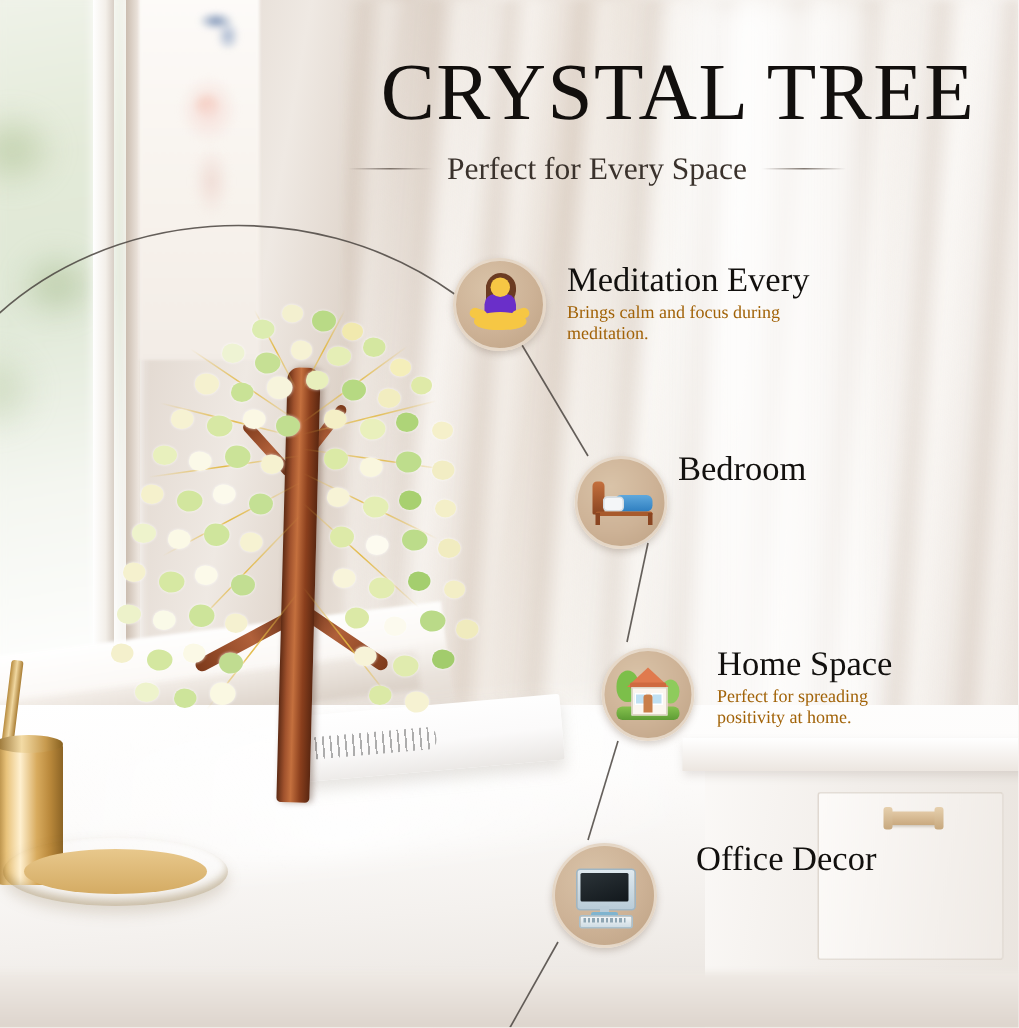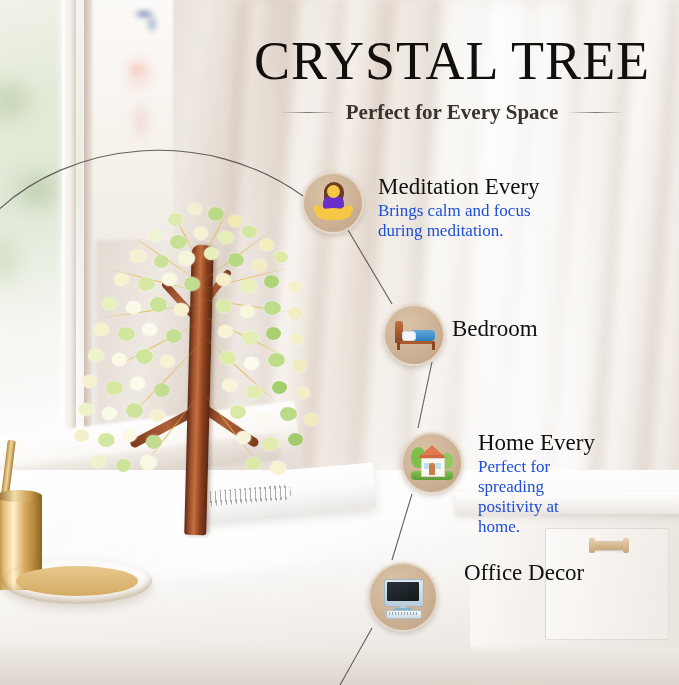--- a/index.html
+++ b/index.html
@@ -282,24 +282,22 @@
     line-height: 1;
     letter-spacing: 1px;
     color: #120f0d;
     margin: 0;
     font-weight: 400;
     white-space: nowrap;
   }
   .sub-row {
     display: flex;
     align-items: center;
-    justify-content: center;
     gap: 10px;
     margin-top: 12px;
-    font-weight: bold;
   }
   .sub-rule {
     height: 1px;
     width: 56px;
     background: linear-gradient(90deg, rgba(90,78,70,0), rgba(90,78,70,.75), rgba(90,78,70,0));
   }
   .subtitle {
     font-family: "Liberation Serif", "DejaVu Serif", serif;
     font-size: 21px;
     color: #3a322c;
@@ -320,23 +318,23 @@
   .feat-title {
     font-family: "Liberation Serif", "DejaVu Serif", serif;
     font-size: 23px;
     color: #12100e;
     margin: 0 0 1px 0;
     font-weight: 400;
     white-space: nowrap;
   }
   .feat-desc {
     font-family: "Liberation Serif", "DejaVu Serif", serif;
-    font-size: 17px;
+    font-size: 12px;
     line-height: 1.17;
-    color: #1d4ed8;
+    color: #a16207;
     margin: 0;
     max-width: 230px;
   }
 
   
   .ic { position: relative; width: 46px; height: 46px; }
 
   
   .med-head { position:absolute; left:17px; top:5px; width:13px; height:13px; border-radius:50%; background:#f6c744; z-index:2;}
   .med-hair { position:absolute; left:13.5px; top:2px; width:20px; height:19px; border-radius:10px 10px 7px 7px; background:#6b3b22;}
@@ -565,41 +563,41 @@
       <div class="ic">
         <div class="bed-head"></div>
         <div class="bed-mat"></div>
         <div class="bed-blank"></div>
         <div class="bed-pillow"></div>
         <div class="bed-rail"></div>
         <div class="bed-leg1"></div>
           <div class="bed-leg2"></div>
       </div>
     </div>
-    <div class="feat-text" style="left:452px; top:316px;text-align:right;">
+    <div class="feat-text" style="left:452px; top:300px;text-align:right;">
       <p class="feat-title">Bedroom</p>
     </div>
   </div>
 
   <div class="feature">
     <div class="feat-icon" style="left:401px; top:432px; width:58px; height:58px;">
       <div class="ic">
         <div class="h-tree1"></div>
           <div class="h-tree2"></div>
         <div class="h-grass"></div>
         <div class="h-roof"></div>
           <div class="h-roof2"></div>
         <div class="h-body"></div>
         <div class="h-win1"></div>
           <div class="h-win2"></div>
         <div class="h-door"></div>
       </div>
     </div>
     <div class="feat-text" style="left:478px; top:430px;">
-      <p class="feat-title">Home Every</p>
+      <p class="feat-title">Home Space</p>
       <p class="feat-desc">Perfect for spreading positivity at home.</p>
     </div>
   </div>
 
   <div class="feature">
     <div class="feat-icon" style="left:368px; top:562px; width:66px; height:66px;">
       <div class="ic">
         <div class="c-mon"></div>
         <div class="c-screen"></div>
         <div class="c-neck"></div>

